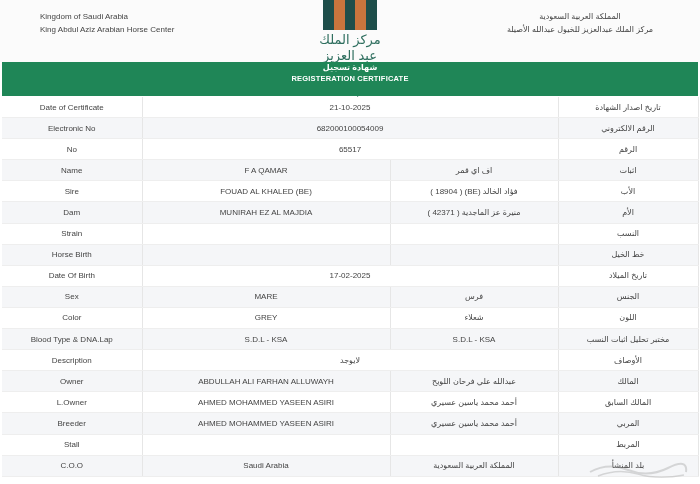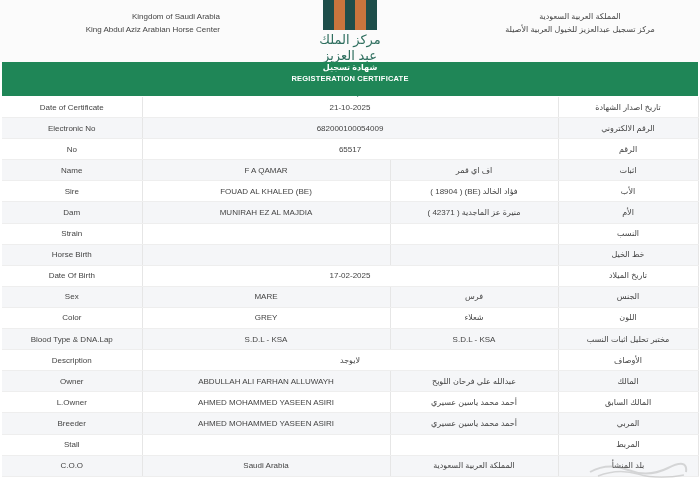--- a/index.html
+++ b/index.html
@@ -1,18 +1,18 @@
 <!DOCTYPE html>
 <html><head>
 <meta charset="utf-8">
 <style>
   html,body{margin:0;padding:0;background:#ffffff;}
   body{width:700px;height:484px;overflow:hidden;font-family:"Liberation Sans","DejaVu Sans",sans-serif;color:#333;position:relative;}
   .top{position:absolute;left:0;top:0;width:700px;height:62px;background:#fbfbfb;}
-  .hdr-en{position:absolute;left:40px;top:10px;width:180px;text-align:right;font-size:8px;line-height:13px;color:#444;}
+  .hdr-en{position:absolute;left:40px;top:10px;width:180px;text-align:left;font-size:8px;line-height:13px;color:#444;}
   .hdr-ar{position:absolute;left:480px;top:10px;width:200px;text-align:center;font-size:8px;line-height:13px;color:#444;direction:rtl;}
   .logo{position:absolute;left:319px;top:0;width:62px;height:60px;}
   .logo .stripes{display:flex;height:30px;margin:0 4px;}
   .logo .stripes div{flex:1;}
   .logo .t1{font-size:13px;color:#2e6e5e;text-align:center;line-height:16px;direction:rtl;margin-top:2px;}
   .logo .t2{font-size:3px;color:#777;text-align:center;line-height:4px;}
   .banner{position:absolute;left:2px;top:62px;width:696px;height:34px;background:#1f8657;color:#fff;text-align:center;font-weight:bold;}
   .banner .ar{font-size:8px;line-height:11px;direction:rtl;}
   .banner .en{font-size:7.5px;line-height:12px;letter-spacing:0.2px;}
   table{position:absolute;left:2px;top:97px;width:696px;border-collapse:collapse;table-layout:fixed;font-size:8px;color:#444;}
@@ -37,21 +37,21 @@
         <div style="background:#c9753d"></div>
         <div style="background:#1e4e4a"></div>
         <div style="background:#c9753d"></div>
         <div style="background:#1e4e4a"></div>
     </div>
     <div class="t1">مركز الملك عبد العزيز للخيل العربية الأصيلة</div>
     <div class="t2">King Abdulaziz Arabian Horse Center</div>
   </div>
   <div class="hdr-ar">
     <div>المملكة العربية السعودية</div>
-    <div>مركز تسجيل عبدالعزيز للخيول العربية الأصيلة</div>
+    <div>مركز الملك عبدالعزيز للخيول عبدالله الأصيلة</div>
   </div>
 </div>
 
 <div class="banner">
   <div class="ar">شهادة تسجيل</div>
   <div class="en">REGISTERATION CERTIFICATE</div>
 </div>
 
 <table>
   <colgroup>

